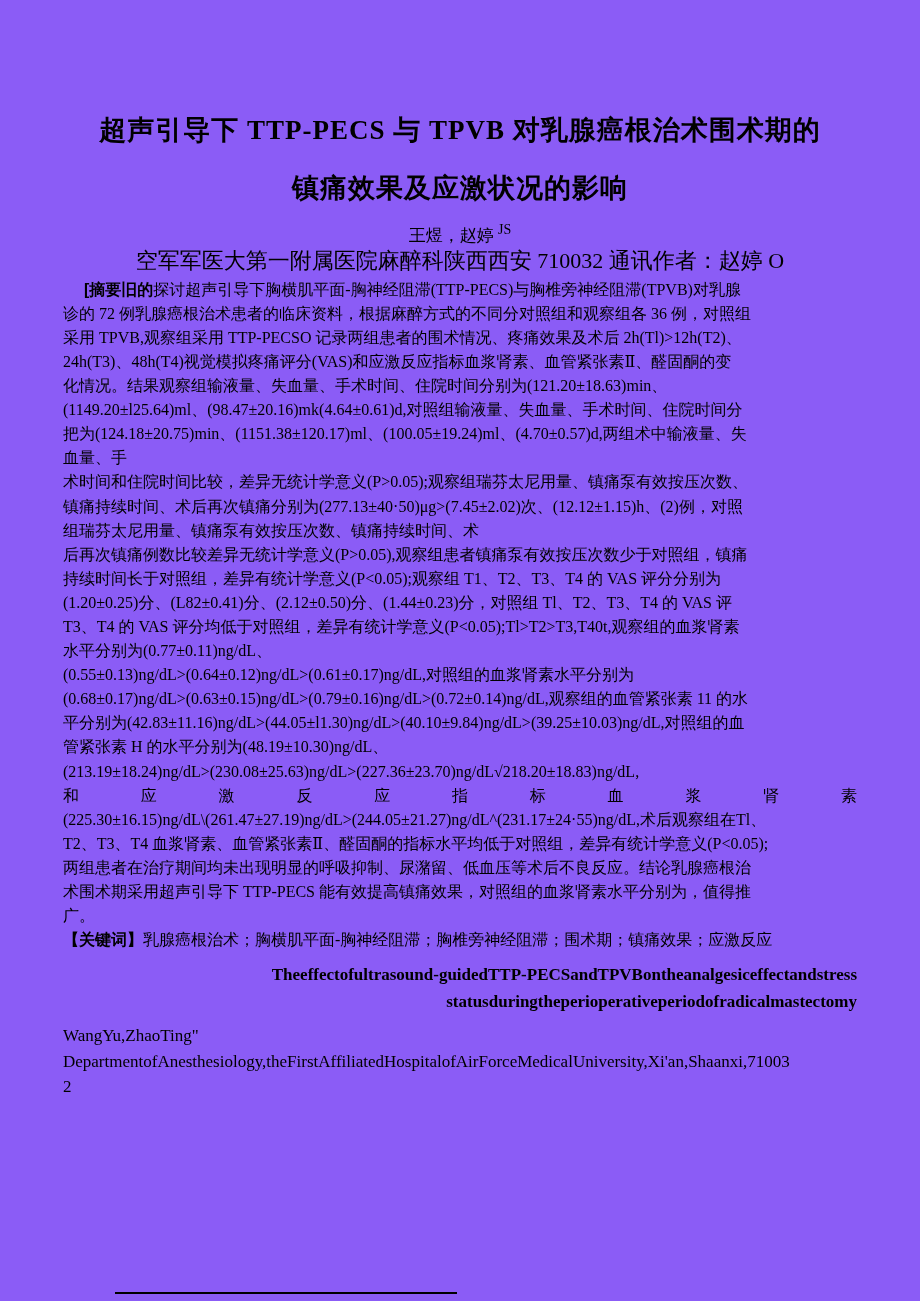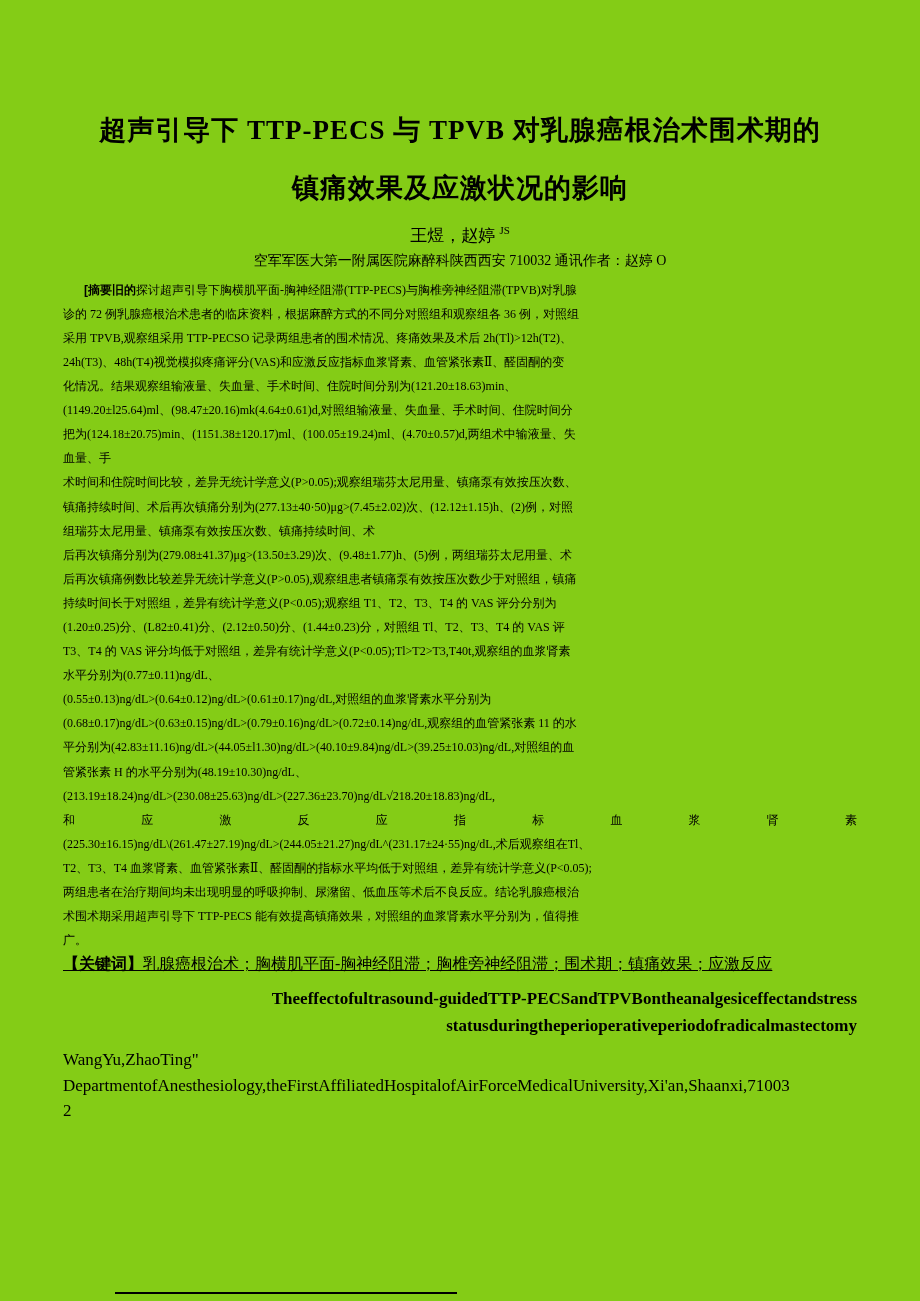--- a/index.html
+++ b/index.html
@@ -1,52 +1,52 @@
 <!DOCTYPE html>
 <html lang="zh"><head>
 <meta charset="utf-8">
 <style>
   html, body { margin: 0; padding: 0; background: #ffffff; }
   .page {
     position: relative;
     width: 920px;
     height: 1301px;
-    background: #84cc16;
+    background: #8b5cf6;
     color: #000000;
     font-family: "Liberation Serif", "DejaVu Serif", serif;
     overflow: hidden;
   }
   .content { padding: 114px 63px 0 63px; }
 
   .cn-title {
     text-align: center;
     font-weight: bold;
     font-size: 27px;
     line-height: 32px;
     letter-spacing: 1px;
   }
   .cn-title-1 { margin-bottom: 26px; }
   .cn-title-2 { margin-bottom: 14px; }
 
   .authors-line { text-align: center; font-size: 17px; line-height: 24px; }
-  .authors-line sup { font-size: 11px; margin-top: 15px; }
+  .authors-line sup { font-size: 14px; margin-top: 15px; }
 
-  .affiliation-line { text-align: center; font-size: 14px; line-height: 26px; margin-bottom: 4px; }
+  .affiliation-line { text-align: center; font-size: 22px; line-height: 26px; margin-bottom: 4px; }
 
-  .abstract { font-size: 12px; line-height: 24.1px; }
+  .abstract { font-size: 16px; line-height: 24.1px; }
   .abstract .line { min-height: 24.1px; }
   .abstract .first-line { text-indent: 21px; }
   .abstract .spread { text-align: justify; text-align-last: justify; }
 
   .blabel {
     font-family: "Liberation Sans", "DejaVu Sans", sans-serif;
     font-weight: bold;
   }
 
-  .keywords { font-size: 16px; line-height: 24.1px; text-align: justify; text-decoration: underline; }
+  .keywords { font-size: 16px; line-height: 24.1px; text-align: justify; }
 
   .en-title {
     text-align: right;
     font-weight: bold;
     font-size: 17px;
     line-height: 27px;
     margin-top: 9px;
     font-family: "Liberation Serif", "DejaVu Serif", serif;
   }
 
@@ -80,21 +80,20 @@
       <div class="line">诊的 72 例乳腺癌根治术患者的临床资料，根据麻醉方式的不同分对照组和观察组各 36 例，对照组</div>
       <div class="line">采用 TPVB,观察组采用 TTP-PECSO 记录两组患者的围术情况、疼痛效果及术后 2h(Tl)&gt;12h(T2)、</div>
       <div class="line">24h(T3)、48h(T4)视觉模拟疼痛评分(VAS)和应激反应指标血浆肾素、血管紧张素Ⅱ、醛固酮的变</div>
       <div class="line">化情况。结果观察组输液量、失血量、手术时间、住院时间分别为(121.20±18.63)min、</div>
       <div class="line">(1149.20±l25.64)ml、(98.47±20.16)mk(4.64±0.61)d,对照组输液量、失血量、手术时间、住院时间分</div>
       <div class="line">把为(124.18±20.75)min、(1151.38±120.17)ml、(100.05±19.24)ml、(4.70±0.57)d,两组术中输液量、失</div>
       <div class="line">血量、手</div>
       <div class="line">术时间和住院时间比较，差异无统计学意义(P&gt;0.05);观察组瑞芬太尼用量、镇痛泵有效按压次数、</div>
       <div class="line">镇痛持续时间、术后再次镇痛分别为(277.13±40·50)μg&gt;(7.45±2.02)次、(12.12±1.15)h、(2)例，对照</div>
       <div class="line">组瑞芬太尼用量、镇痛泵有效按压次数、镇痛持续时间、术</div>
-      <div class="line">后再次镇痛分别为(279.08±41.37)μg&gt;(13.50±3.29)次、(9.48±1.77)h、(5)例，两组瑞芬太尼用量、术</div>
       <div class="line">后再次镇痛例数比较差异无统计学意义(P&gt;0.05),观察组患者镇痛泵有效按压次数少于对照组，镇痛</div>
       <div class="line">持续时间长于对照组，差异有统计学意义(P&lt;0.05);观察组 T1、T2、T3、T4 的 VAS 评分分别为</div>
       <div class="line">(1.20±0.25)分、(L82±0.41)分、(2.12±0.50)分、(1.44±0.23)分，对照组 Tl、T2、T3、T4 的 VAS 评</div>
       <div class="line">T3、T4 的 VAS 评分均低于对照组，差异有统计学意义(P&lt;0.05);Tl&gt;T2&gt;T3,T40t,观察组的血浆肾素</div>
       <div class="line">水平分别为(0.77±0.11)ng/dL、</div>
       <div class="line">(0.55±0.13)ng/dL&gt;(0.64±0.12)ng/dL&gt;(0.61±0.17)ng/dL,对照组的血浆肾素水平分别为</div>
       <div class="line">(0.68±0.17)ng/dL&gt;(0.63±0.15)ng/dL&gt;(0.79±0.16)ng/dL&gt;(0.72±0.14)ng/dL,观察组的血管紧张素 11 的水</div>
       <div class="line">平分别为(42.83±11.16)ng/dL&gt;(44.05±l1.30)ng/dL&gt;(40.10±9.84)ng/dL&gt;(39.25±10.03)ng/dL,对照组的血</div>
       <div class="line">管紧张素 H 的水平分别为(48.19±10.30)ng/dL、</div>
       <div class="line">(213.19±18.24)ng/dL&gt;(230.08±25.63)ng/dL&gt;(227.36±23.70)ng/dL√218.20±18.83)ng/dL,</div>

